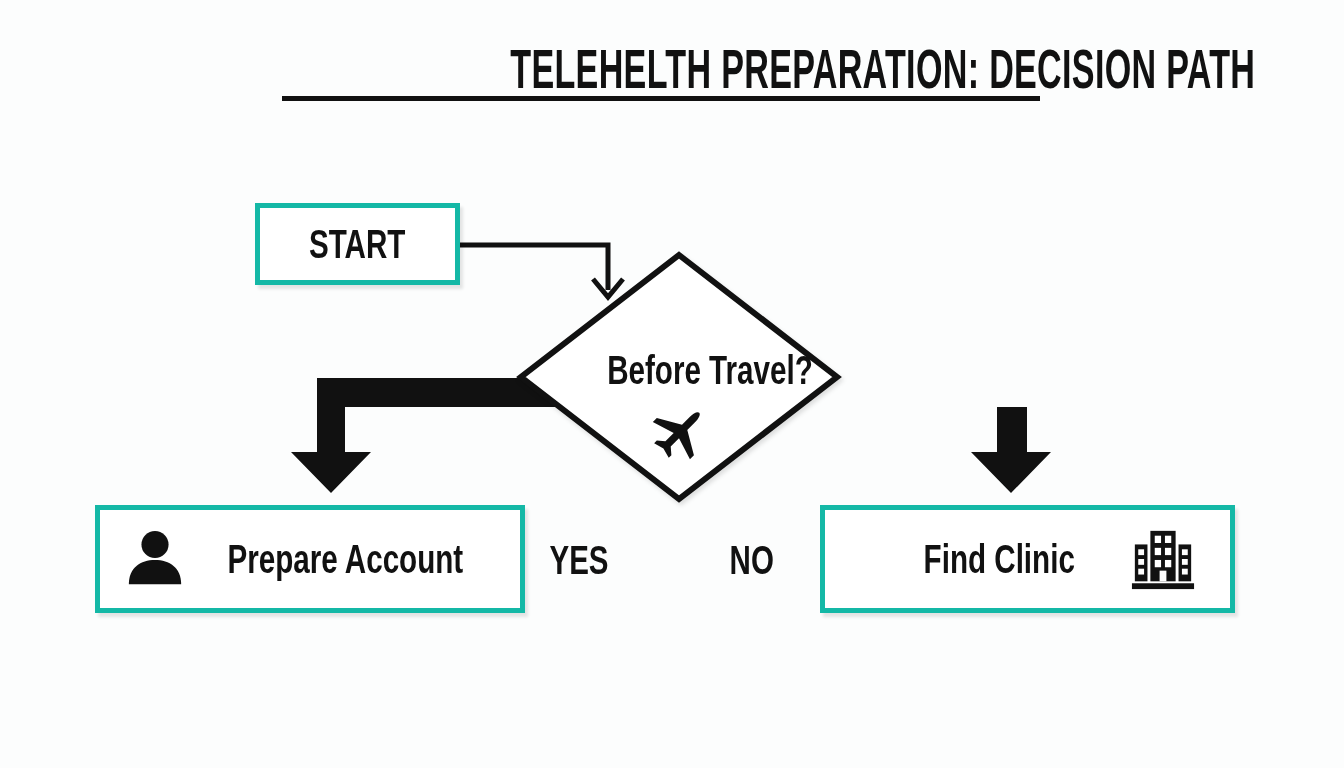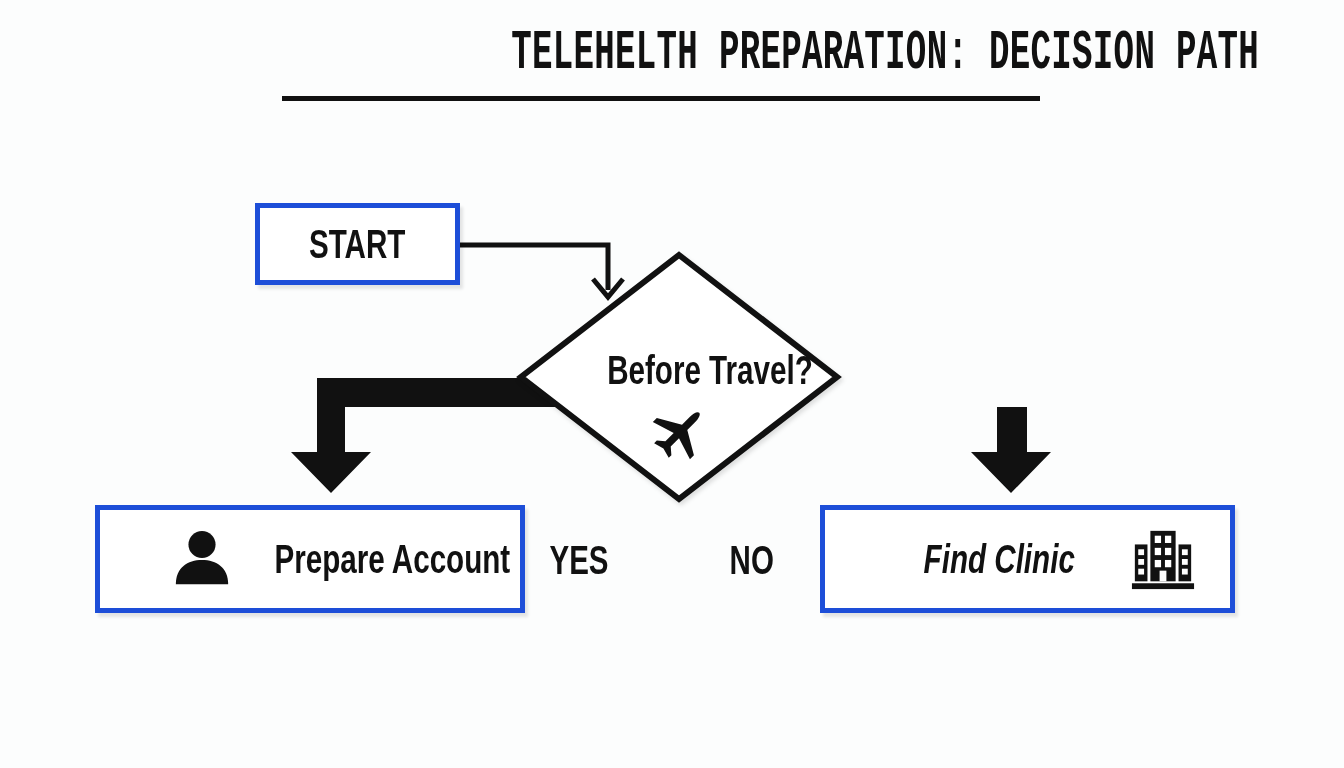--- a/index.html
+++ b/index.html
@@ -13,39 +13,39 @@
 
   
   .cond {
     display:inline-block;
     font-weight:bold;
     white-space:nowrap;
     transform:scaleX(0.72);
     transform-origin:50% 50%;
   }
 
-  .title-wrap { left:282px; top:25px; width:758px; text-align:right;font-family:Liberation Mono, monospace; }
+  .title-wrap { left:282px; top:40px; width:758px; text-align:right; }
   .title-text { font-size:55px; line-height:58px; transform:scaleX(0.62); letter-spacing:0.5px; }
   .title-underline { left:282px; top:96px; width:758px; height:5px; background:#111111; }
 
   .node-box {
     position:absolute; box-sizing:border-box;
-    background:#ffffff; border:5px solid #1d4ed8;
+    background:#ffffff; border:5px solid #14b8a6;
     box-shadow:3px 4px 3px rgba(0,0,0,0.10);
     display:flex; align-items:center;
   }
   .start-box { left:255px; top:203px; width:205px; height:82px; justify-content:center; }
   .start-label { font-size:40px; transform:scaleX(0.74); }
 
-  .left-box  { left:95px;  top:505px; width:430px; height:108px;padding-left:47px; }
+  .left-box  { left:95px;  top:505px; width:430px; height:108px; }
   .right-box { left:820px; top:505px; width:415px; height:108px; }
   .node-label { font-size:40px; transform:scaleX(0.74); }
   .left-box .icon-wrap  { margin-left:24px; }
   .left-box .label-wrap { flex:1; text-align:center; padding-right:26px; }
-  .right-box .label-wrap { flex:1; text-align:center; padding-left:44px;font-style:italic; }
+  .right-box .label-wrap { flex:1; text-align:center; padding-left:44px; }
   .right-box .icon-wrap  { margin-right:34px; }
   .icon-wrap { display:flex; align-items:center; }
 
   .decision-label-wrap { left:509px; top:350px; width:340px; text-align:right; }
   .decision-label { font-size:40px; line-height:40px; transform:scaleX(0.74); }
 
   .branch-label { font-size:41px; line-height:41px; }
   .yes-wrap { left:538px; top:540px; width:80px; text-align:right; }
   .no-wrap  { left:721px; top:540px; width:80px; }
 

